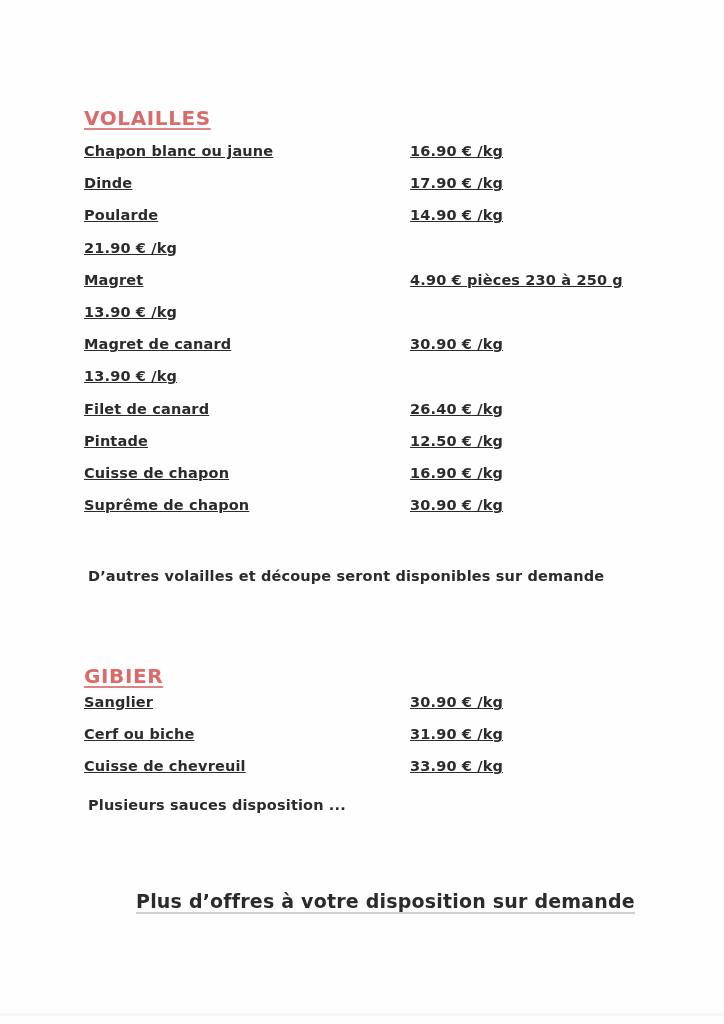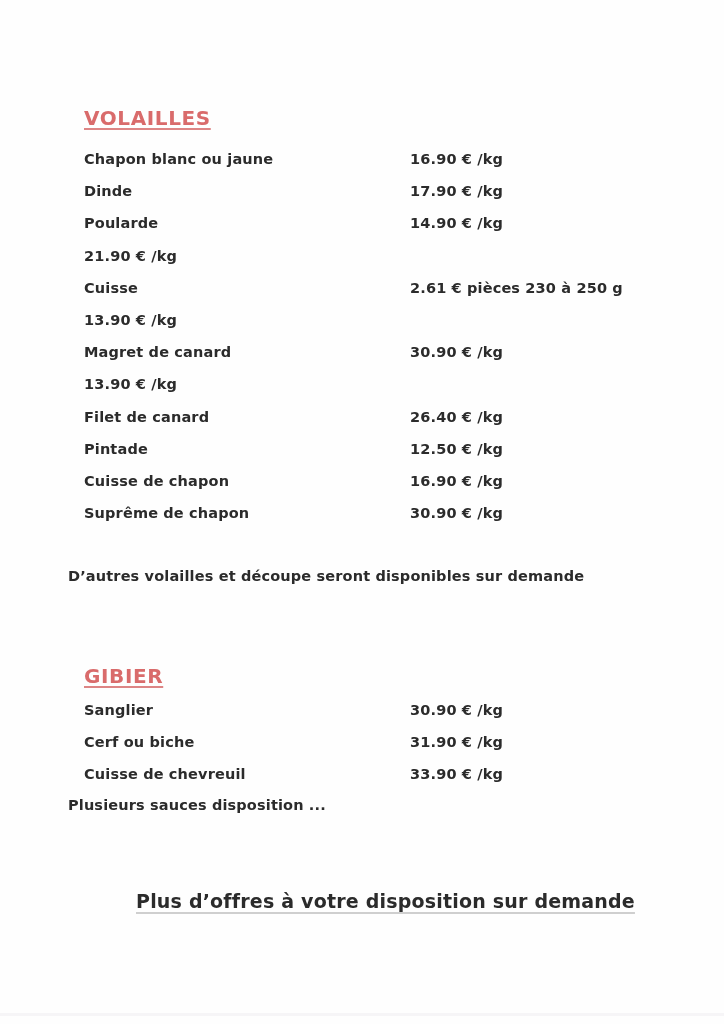--- a/index.html
+++ b/index.html
@@ -32,37 +32,38 @@
     color: #d96b6b;
     text-decoration: underline;
     text-decoration-thickness: 2px;
     text-decoration-color: #dd8585;
     text-underline-offset: 3px;
   }
   .rows { margin-top: 13px; }
   .section-gibier .rows { margin-top: 6px; }
   .row {
     display: flex;
-    align-items: center;
+    align-items: flex-start;
     height: 32.2px;
     font-size: 14.5px;
     font-weight: 700;
     letter-spacing: 0.15px;
+    text-decoration: underline;
   }
   .item-name {
     flex: 0 0 326px;
     white-space: nowrap;
   }
   .item-price {
     flex: 0 0 auto;
     white-space: nowrap;
   }
   .note {
     position: absolute;
-    left: 68px;
+    left: 88px;
     width: 596px;
     font-size: 14.5px;
     line-height: 20px;
     font-weight: 700;
     letter-spacing: 0.15px;
     white-space: nowrap;
   }
   .note-volailles { top: 566px; }
   .note-sauces    { top: 795px; }
   .footer-note {
@@ -106,22 +107,22 @@
         <span class="item-price">17.90 € /kg</span>
       </div>
       <div class="row">
         <span class="item-name">Poularde</span>
         <span class="item-price">14.90 € /kg</span>
       </div>
       <div class="row">
         <span class="item-price">21.90 € /kg</span>
       </div>
       <div class="row">
-        <span class="item-name">Cuisse</span>
-        <span class="item-price">2.61 € pièces 230 à 250 g</span>
+        <span class="item-name">Magret</span>
+        <span class="item-price">4.90 € pièces 230 à 250 g</span>
       </div>
       <div class="row">
         <span class="item-price">13.90 € /kg</span>
       </div>
       <div class="row">
         <span class="item-name">Magret de canard</span>
         <span class="item-price">30.90 € /kg</span>
       </div>
       <div class="row">
         <span class="item-price">13.90 € /kg</span>

